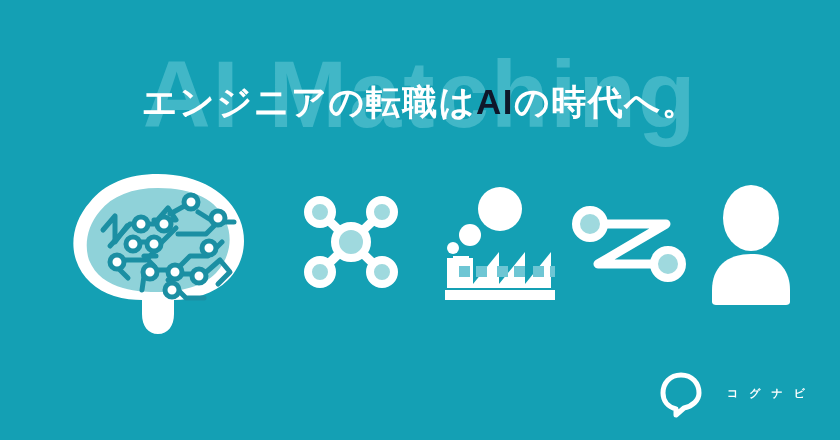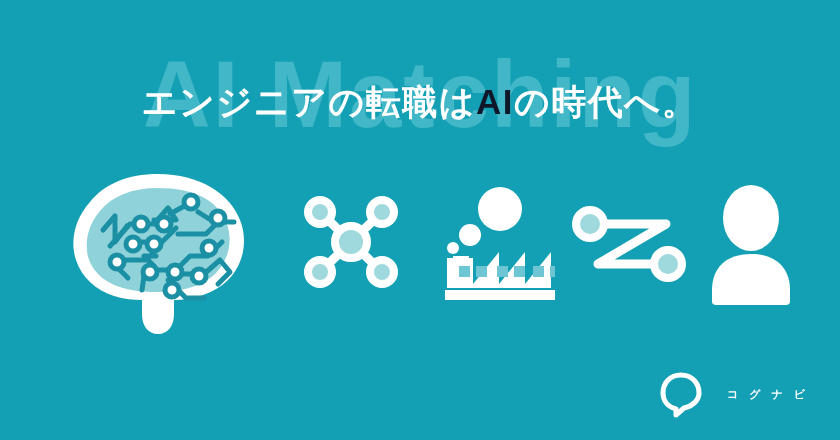--- a/index.html
+++ b/index.html
@@ -66,20 +66,21 @@
     bottom: 18px;
     display: flex;
     align-items: center;
     gap: 14px;
   }
   .logo-text-wrap {
     display: flex;
     flex-direction: column;
     align-items: center;
     line-height: 1;
+    font-family: Liberation Mono, monospace;
   }
   .logo-ruby {
     font-size: 11px;
     font-weight: 700;
     color: #ffffff;
     letter-spacing: 11px;
     text-indent: 11px;
     margin-bottom: 5px;
   }
   .logo-word {

